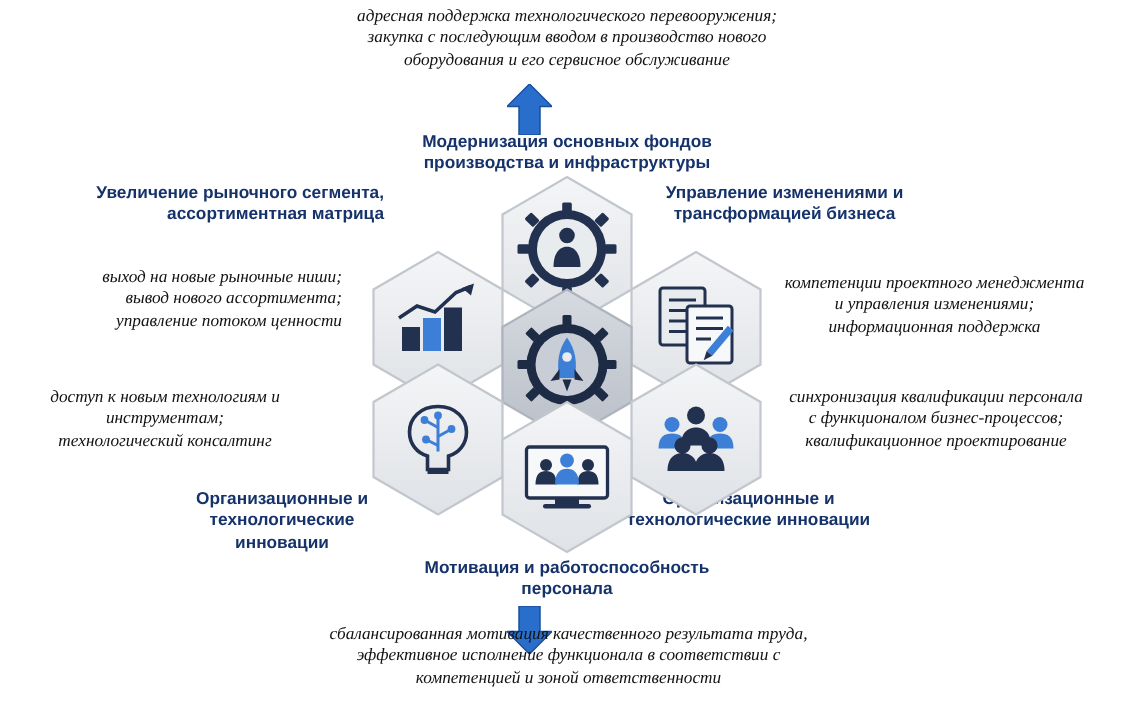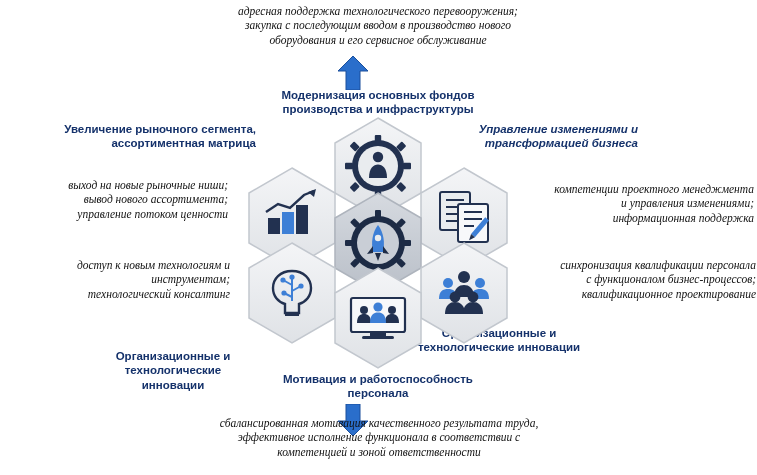--- a/index.html
+++ b/index.html
@@ -30,21 +30,21 @@
     color: #15326b;
   }
   .ital {
     font-style: italic;
     font-size: 11.5px;
     color: #111111;
     font-family: "Liberation Serif", serif;
   }
   .c { text-align: center; }
   .r { text-align: right; }
-  .l { text-align: right; font-style: italic; }
+  .l { text-align: center; }
 
   
   .hexwrap {
     position: absolute;
     left: 243px;
     top: 108px;
     width: 270px;
     height: 270px;
   }
 
@@ -90,33 +90,33 @@
 вывод нового ассортимента;
 управление потоком ценности</div>
   </div>
 
   <div class="txt ital l" style="left:492px; top:182px; width:262px;">
     <div style="white-space:pre-line;">компетенции проектного менеджмента
 и управления изменениями;
 информационная поддержка</div>
   </div>
 
-  <div class="txt ital l" style="left:18px; top:258px; width:212px;">
+  <div class="txt ital l" style="left:4px; top:258px; width:212px;">
     <div style="white-space:pre-line;">доступ к новым технологиям и
 инструментам;
 технологический консалтинг</div>
   </div>
 
   <div class="txt ital l" style="left:492px; top:258px; width:264px;">
     <div style="white-space:pre-line;">синхронизация квалификации персонала
 с функционалом бизнес-процессов;
 квалификационное проектирование</div>
   </div>
 
-  <div class="txt bold-title c" style="left:93px; top:326px; width:160px;margin-top:23px;">
+  <div class="txt bold-title c" style="left:108px; top:326px; width:160px;">
     <div style="white-space:pre-line;">Организационные и
 технологические инновации</div>
   </div>
 
   <div class="txt bold-title c" style="left:404px; top:326px; width:190px;">
     <div style="white-space:pre-line;">Организационные и
 технологические инновации</div>
   </div>
 
   <div class="txt bold-title c" style="left:228px; top:372px; width:300px;">

